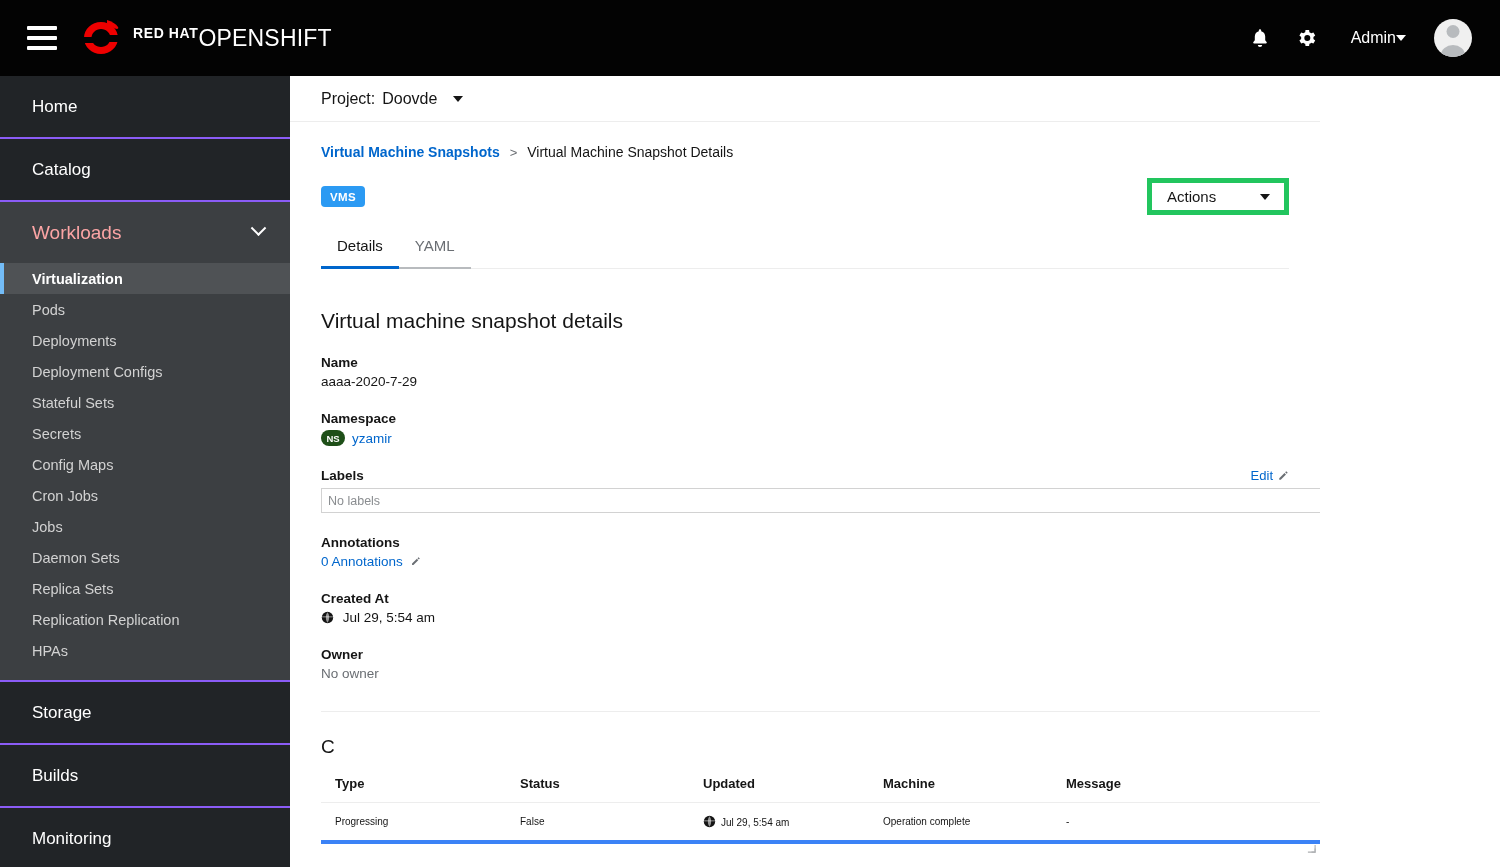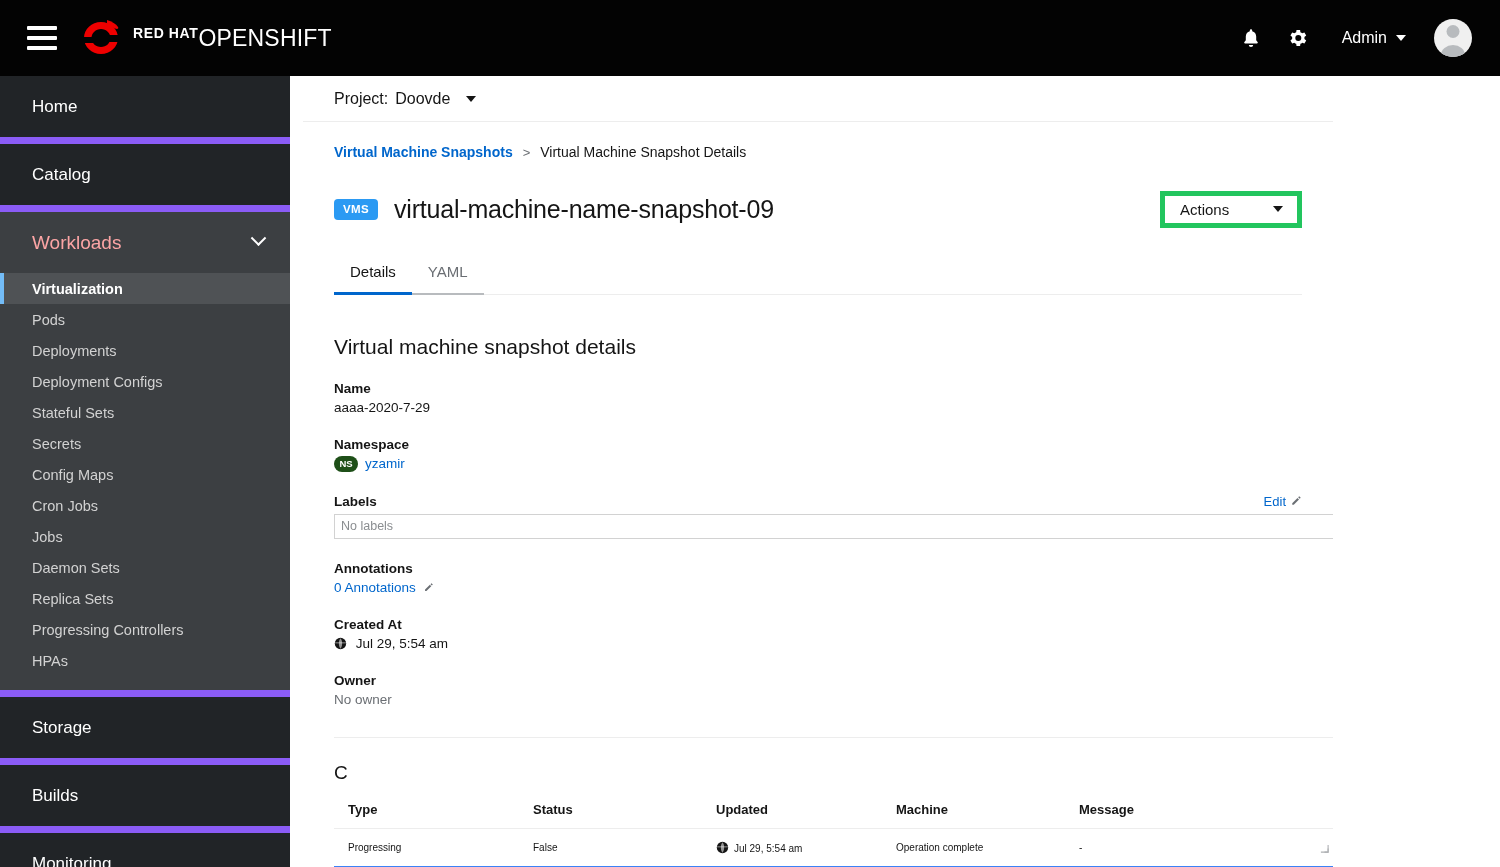--- a/index.html
+++ b/index.html
@@ -42,21 +42,21 @@
   .masthead-right {
     margin-left: auto; display: flex; align-items: center;
     gap: 0; padding-right: 28px;
   }
   .mh-icon-btn {
     width: 46px; height: 46px; display: flex; align-items: center; justify-content: center;
     color: #fff; cursor: pointer; background: none; border: none;
   }
   .mh-icon-btn svg { fill: #fff; }
   .user-menu {
-    display: flex; align-items: center; gap: 9px;
+    display: flex; align-items: center; 
     color: #fff; font-size: 16px; cursor: pointer;
     padding: 0 12px 0 22px;
   }
   .caret-down {
     width: 0; height: 0;
     border-left: 5px solid transparent; border-right: 5px solid transparent;
     border-top: 6px solid #fff;
   }
   .avatar {
     width: 38px; height: 38px; border-radius: 50%;
@@ -74,21 +74,21 @@
     width: 24px; height: 20px; border-radius: 50% 50% 0 0; background: #b8bbbe;
   }
 
   
   .sidebar {
     position: absolute; top: 76px; left: 0;
     width: 290px; height: 791px;
     background: #212427;
     overflow: hidden;
   }
-  .nav-section { border-bottom: 7px solid #8b5cf6; }
+  .nav-section { border-bottom: 2px solid #8b5cf6; }
   .nav-top {
     display: flex; align-items: center;
     height: 61px; padding-left: 32px;
     color: #fff; font-size: 17px; cursor: pointer;
   }
   .nav-group { background: #3c3f42; }
   .nav-group-header {
     display: flex; align-items: center; justify-content: space-between;
     height: 61px; padding: 0 26px 0 32px;
     color: #fca5a5; font-size: 19px; cursor: pointer;
@@ -108,21 +108,21 @@
   }
   .nav-sub-item.active {
     background: #4f5255; color: #fff; font-weight: bold;
     border-left: 4px solid #73bcf7;
   }
 
   
   .main {
     position: absolute; top: 76px; left: 290px;
     width: 1030px; height: 791px;
-    background: #fff; overflow: hidden; margin-left: 13px;
+    background: #fff; overflow: hidden;
   }
   .project-bar {
     height: 46px; display: flex; align-items: center;
     padding-left: 31px;
     border-bottom: 1px solid #ededed;
     font-size: 16px; color: #151515;
   }
   .project-bar .proj-label { margin-right: 7px; }
   .project-bar .proj-value { cursor: pointer; }
   .caret-dark {
@@ -348,21 +348,21 @@
       <div class="nav-sub-item">
         <span>Jobs</span>
       </div>
       <div class="nav-sub-item">
         <span>Daemon Sets</span>
       </div>
       <div class="nav-sub-item">
         <span>Replica Sets</span>
       </div>
       <div class="nav-sub-item">
-        <span>Progressing Controllers</span>
+        <span>Replication Replication</span>
       </div>
       <div class="nav-sub-item">
         <span>HPAs</span>
       </div>
     </div>
   </div>
 
   <div class="nav-section">
     <div class="nav-top">
       <span>Storage</span>
@@ -393,21 +393,20 @@
   <div class="content-pad">
 
     <div class="breadcrumb">
       <a>Virtual Machine Snapshots</a>
       <span class="bc-sep">&gt;</span>
       <span class="bc-current">Virtual Machine Snapshot Details</span>
     </div>
 
     <div class="title-row">
       <span class="badge-vms">VMS</span>
-      <h1 class="page-title">virtual-machine-name-snapshot-09</h1>
       <button class="actions-btn">
         <span>Actions</span>
         <span class="caret-dark" style="margin-left:0"></span>
       </button>
     </div>
 
     <div class="tabs">
       <div class="tab active">
         <span>Details</span>
       </div>

